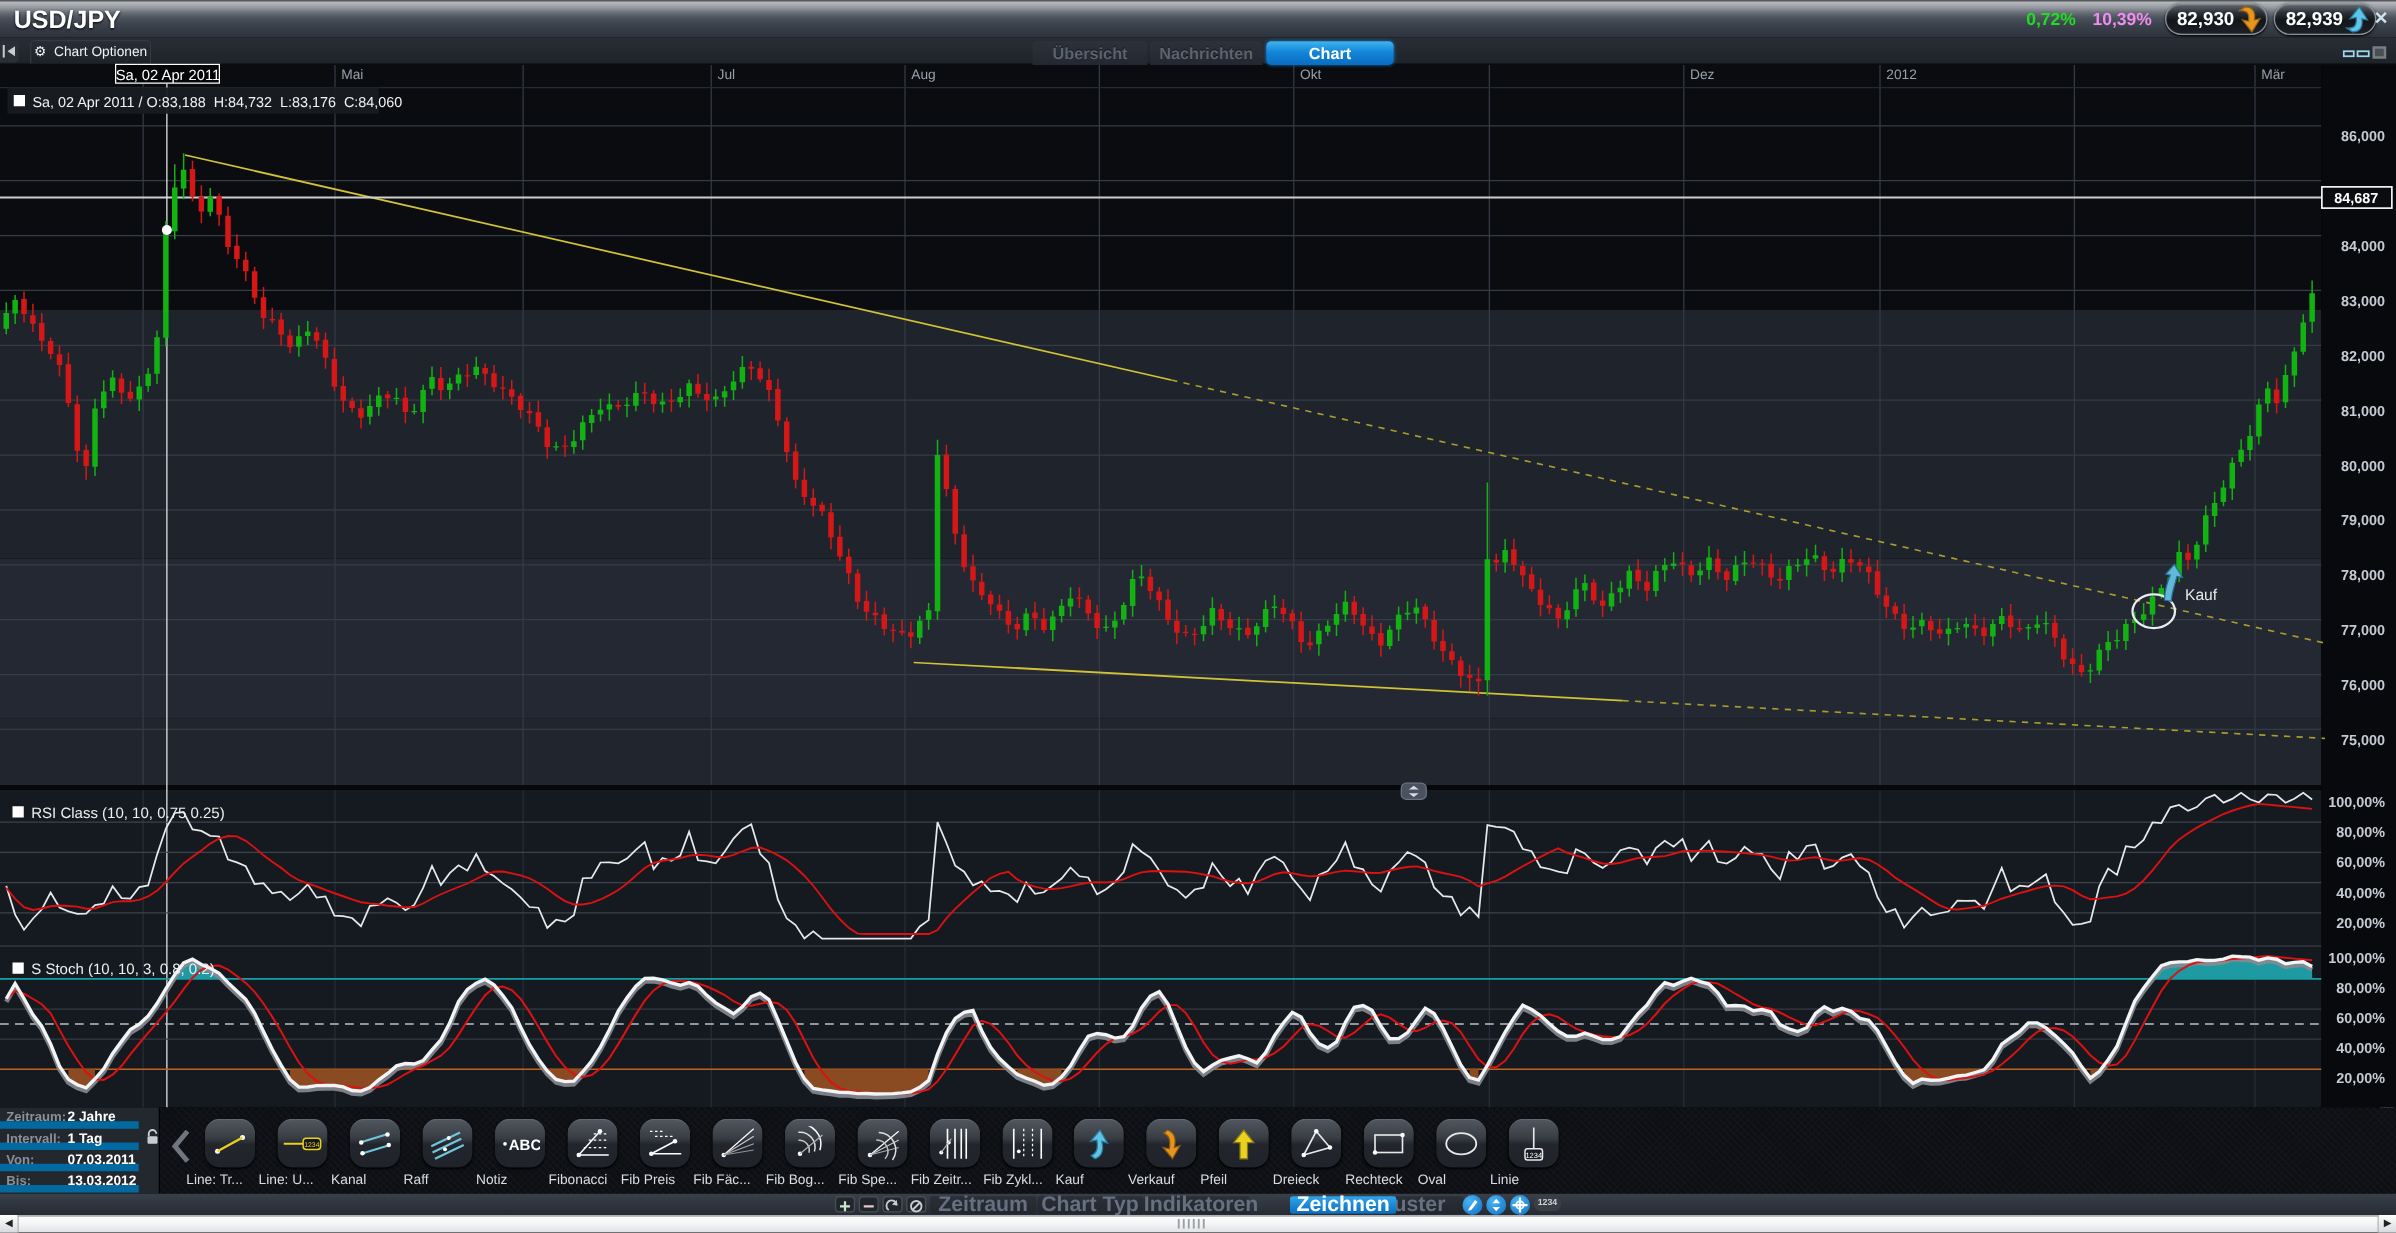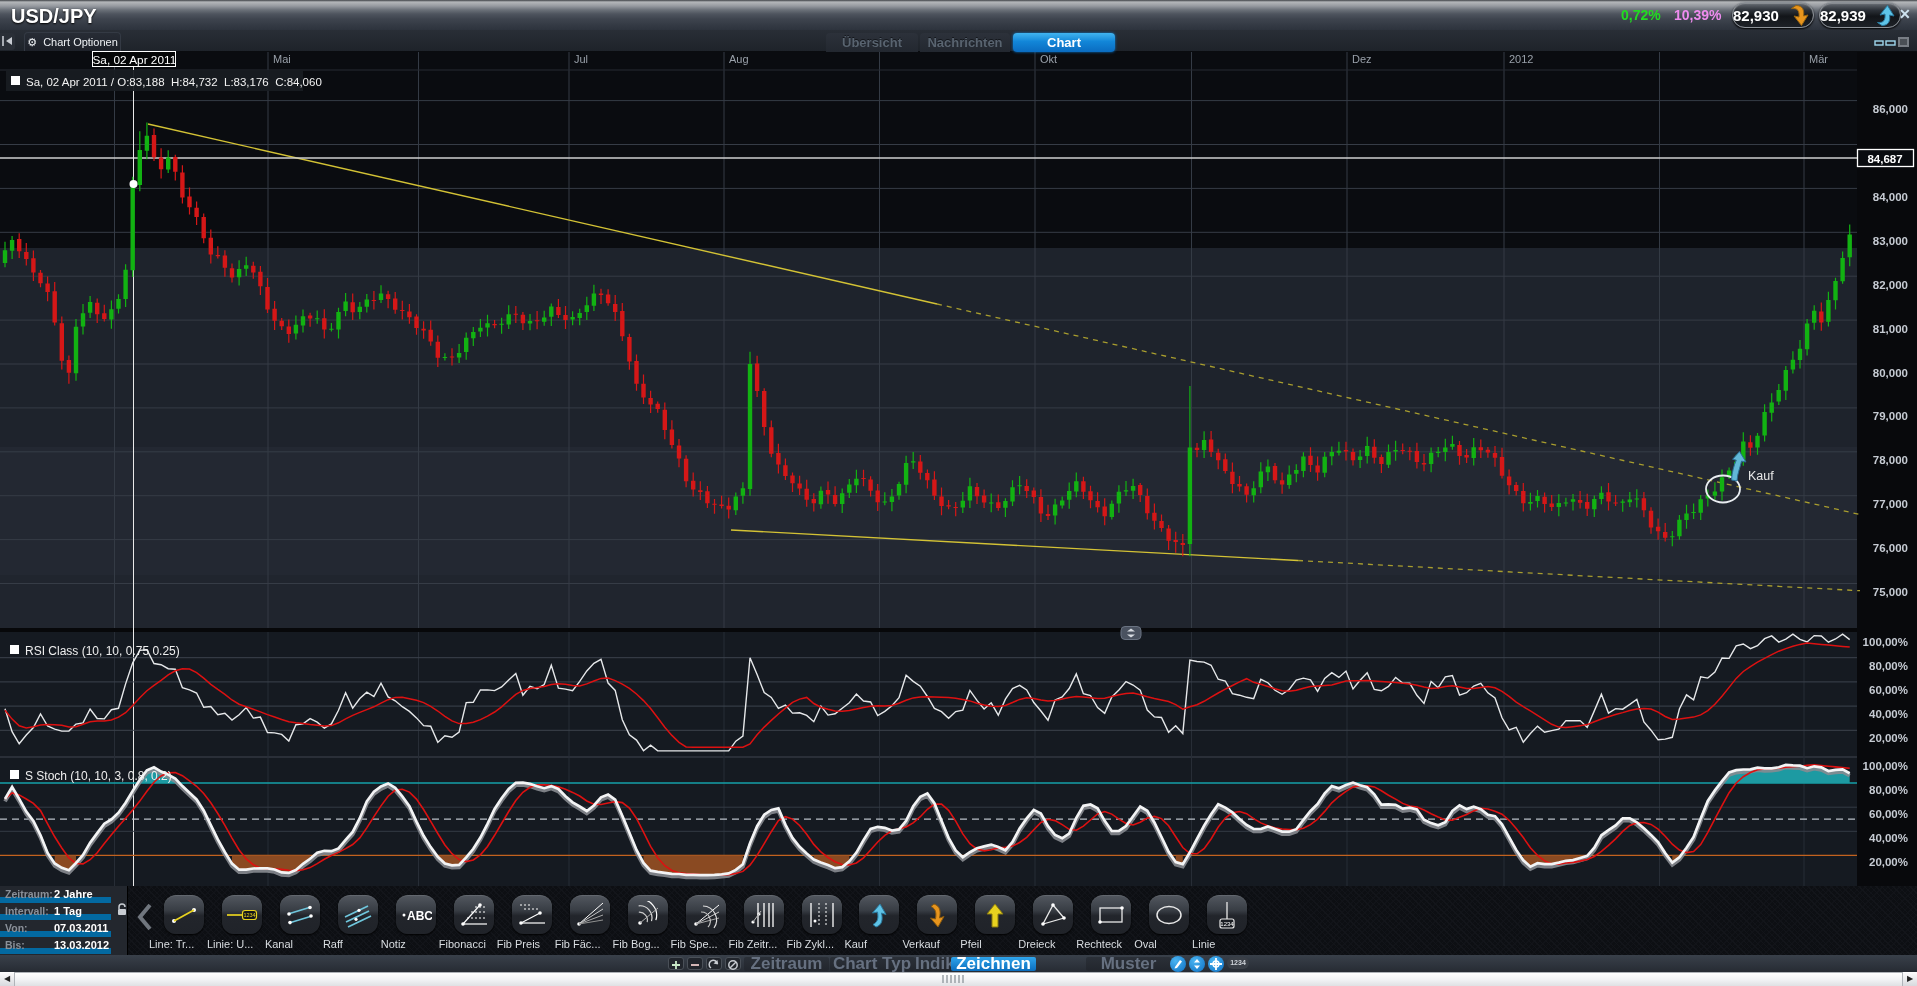--- a/index.html
+++ b/index.html
@@ -1,19 +1,19 @@
 <!DOCTYPE html>
 <html><head><meta charset="utf-8"><style>
 *{margin:0;padding:0;box-sizing:border-box}
 html,body{width:1917px;height:986px;overflow:hidden;background:#000;font-family:"Liberation Sans",sans-serif}
 .abs{position:absolute}
 .titlebar{left:0;top:0;width:1917px;height:30px;background:linear-gradient(#3e4145 0,#b4b7ba 2px,#969aa0 6px,#6a7078 10px,#4e545e 14px,#3e444e 19px,#343a44 25px,#2d333d 30px)}
 .title{left:11px;top:5px;font-size:20px;font-weight:bold;color:#fff;text-shadow:0 1px 2px #000}
 .pct1{top:7px;font-size:14px;font-weight:bold}
-.pill{top:2px;width:82px;height:26px;border-radius:13px;background:linear-gradient(#6a6f76 0,#2c3138 30%,#121519 55%,#1d2127 100%);border:1px solid #8c9197;box-shadow:inset 0 1px 1px rgba(255,255,255,.25),0 1px 2px #000;color:#fff;font-size:15px;font-weight:bold;text-align:left;line-height:25px;padding-right:17px}
+.pill{top:2px;width:82px;height:26px;border-radius:13px;background:linear-gradient(#6a6f76 0,#2c3138 30%,#121519 55%,#1d2127 100%);border:1px solid #8c9197;box-shadow:inset 0 1px 1px rgba(255,255,255,.25),0 1px 2px #000;color:#fff;font-size:15px;font-weight:bold;text-align:center;line-height:25px;padding-right:17px}
 .subheader{left:0;top:30px;width:1917px;height:22px;background:linear-gradient(#292e36,#1e232a);border-bottom:1px solid #0a0c0f}
 .tab{top:32.5px;height:19px;border-radius:4px 4px 0 0;font-size:13px;font-weight:bold;text-align:center;line-height:19px}
 .tabdark{background:linear-gradient(#2c313a,#232830);color:#596470;text-shadow:0 -1px 0 #14171c}
 .tabblue{background:linear-gradient(#41b4f0 0,#1286d8 45%,#0a6cc0 100%);color:#fff;border-radius:4px;box-shadow:0 0 3px #0d77c8}
 .co-btn{left:24px;top:32px;width:97px;height:19px;background:linear-gradient(#272c35,#1d2129);border:1px solid #343a44;border-bottom:0;border-radius:4px 4px 0 0;color:#eef1f4;font-size:11px;line-height:18px;text-align:center;white-space:nowrap;overflow:hidden}
 .mini{left:0;top:33px;width:15px;height:17px;background:#2a2f37;border-radius:0 3px 3px 0;color:#c8ccd2;font-size:10px;text-align:center;line-height:16px}
 .binfo{left:0;top:886px;width:128px;height:69px;background:#23272e;border-right:1px solid #000}
 .brow{position:absolute;left:0;width:111px;height:17px;border-bottom:6px solid #0369a1;font-size:10.5px;line-height:17px;color:#8a9099;font-weight:bold}
 .brow b{color:#fff;font-weight:bold}
 .tbarbg{left:128px;top:886px;width:1789px;height:69px;background:#0d0f13;background-image:repeating-linear-gradient(45deg,#13151a 0 1px,transparent 1px 4px),repeating-linear-gradient(-45deg,#111318 0 1px,transparent 1px 4px)}
@@ -214,21 +214,21 @@
       <circle cx="6" cy="20" r="2" fill="#fff"></circle>
       <circle cx="26" cy="9" r="2" fill="#fff"></circle>
       <line x1="6" y1="20" x2="26" y2="9" stroke="#e8d21f" stroke-width="1.8"></line>
     </svg></div>
 <div class="tlab" style="left:149.0px">Line: Tr...</div>
 <div class="tbtn" style="left:221.9px"><svg width="32" height="28" viewBox="0 0 32 28" style="margin:5px 0 0 4px" font-family="Liberation Sans, sans-serif">
       <line x1="1" y1="14" x2="17" y2="14" stroke="#e8d21f" stroke-width="1.7"></line>
       <rect x="16.5" y="9.5" width="14" height="9" rx="2.5" fill="#15171c" stroke="#e8d21f" stroke-width="1.2"></rect>
       <text x="23.5" y="16.3" font-size="5.5" fill="#e8d21f" text-anchor="middle">1234</text>
     </svg></div>
-<div class="tlab" style="left:206.9px">Linie: U...</div>
+<div class="tlab" style="left:206.9px">Line: U...</div>
 <div class="tbtn" style="left:279.9px"><svg width="32" height="28" viewBox="0 0 32 28" style="margin:5px 0 0 4px" font-family="Liberation Sans, sans-serif">
       <line x1="4" y1="13" x2="27" y2="6" stroke="#6fc6dc" stroke-width="1.8"></line>
       <line x1="5" y1="22" x2="28" y2="15" stroke="#6fc6dc" stroke-width="1.8"></line>
       <circle cx="5" cy="13" r="1.8" fill="#fff"></circle>
       <circle cx="26" cy="6.5" r="1.8" fill="#fff"></circle>
       <circle cx="6" cy="21.6" r="1.8" fill="#fff"></circle>
       <circle cx="27" cy="15" r="1.8" fill="#fff"></circle>
     </svg></div>
 <div class="tlab" style="left:264.9px">Kanal</div>
 <div class="tbtn" style="left:337.9px"><svg width="32" height="28" viewBox="0 0 32 28" style="margin:5px 0 0 4px" font-family="Liberation Sans, sans-serif">
@@ -353,21 +353,21 @@
       <path d="M10.5 2 L10.8 6.5 L6.5 5.5 Z" fill="#c8ccd2"></path>
     </svg></div>
 <div class="sqbtn" style="left:725px"><svg width="14" height="13">
       <circle cx="7" cy="7" r="4.2" fill="none" stroke="#c8ccd2" stroke-width="1.5"></circle>
       <path d="M4 10 L10 4" stroke="#c8ccd2" stroke-width="1.5"></path>
     </svg></div>
 <div class="r2btn" style="left:744.0px">Zeitraum</div>
 <div class="r2btn" style="left:829.5px">Chart Typ</div>
 <div class="r2btn" style="left:915.0px">Indikatoren</div>
 <div class="r2btn" style="left:1086.0px">Muster</div>
-<div class="r2btn r2blue" style="left:951px">Zeichnen</div>
+<div class="r2btn r2blue" style="left:1032px">Zeichnen</div>
 <div class="circ" style="left:1170px"><svg width="16" height="16">
       <path d="M5 11 L10 4 L12 5.5 L7 12 L4.5 12.5 Z" fill="#fff"></path>
     </svg></div>
 <div class="circ" style="left:1189px"><svg width="16" height="16">
       <path d="M8 3 L11 6.5 H5 Z M8 13 L5 9.5 H11 Z" fill="#fff"></path>
     </svg></div>
 <div class="circ" style="left:1208px"><svg width="16" height="16">
       <path d="M8 2 V14 M2 8 H14" stroke="#fff" stroke-width="1.8"></path>
       <circle cx="8" cy="8" r="3" fill="none" stroke="#fff" stroke-width="1.4"></circle>
     </svg></div>

